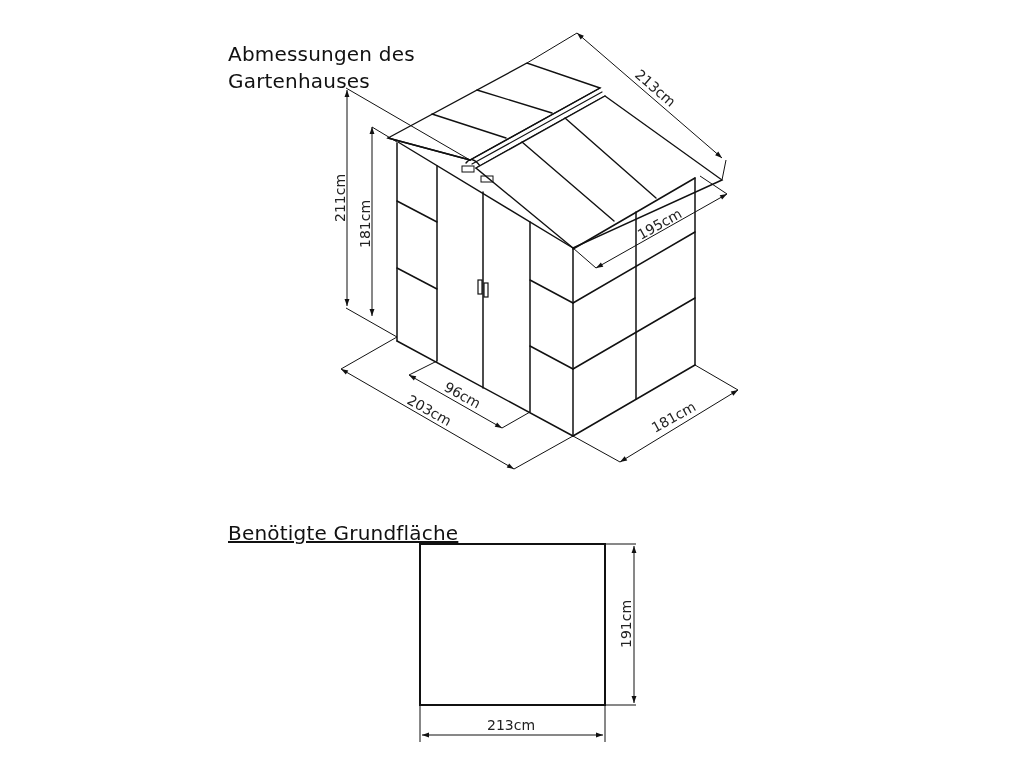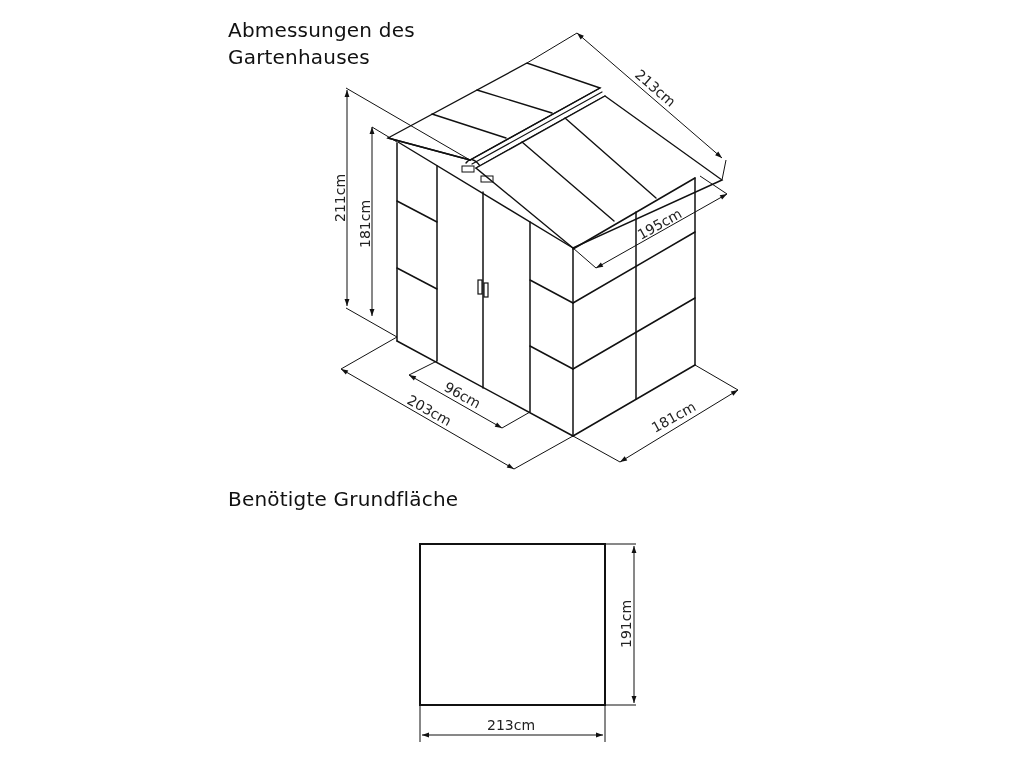--- a/index.html
+++ b/index.html
@@ -1,19 +1,19 @@
 <!DOCTYPE html>
 <html><head>
 <meta charset="utf-8">
 <style>
   html, body { margin: 0; padding: 0; background: #ffffff; }
   body { width: 1024px; height: 768px; position: relative; overflow: hidden; font-family: "DejaVu Sans", sans-serif; color: #111; }
-  .title { position: absolute; font-family: "DejaVu Sans", sans-serif; font-size: 20px; line-height: 27px; color: #111; letter-spacing: 0.2px; }
+  .title { position: absolute; font-family: "DejaVu Sans", sans-serif; font-size: 20px; line-height: 27px; color: #111; letter-spacing: 0.2px; margin-top: 24px; }
   #title-top { left: 228px; top: 17px; width: 260px; }
-  #title-bottom { left: 228px; top: 486px; }
+  #title-bottom { left: 228px; top: 496px; text-decoration: underline; }
   svg { position: absolute; left: 0; top: 0; }
   .dim { font-family: "DejaVu Sans", sans-serif; font-size: 14px; fill: #222; }
 </style>
 </head>
 <body>
 
 <div id="title-top" class="title">Abmessungen des Gartenhauses</div>
 <div id="title-bottom" class="title">Benötigte Grundfläche</div>
 
 <svg width="1024" height="768" viewBox="0 0 1024 768">

